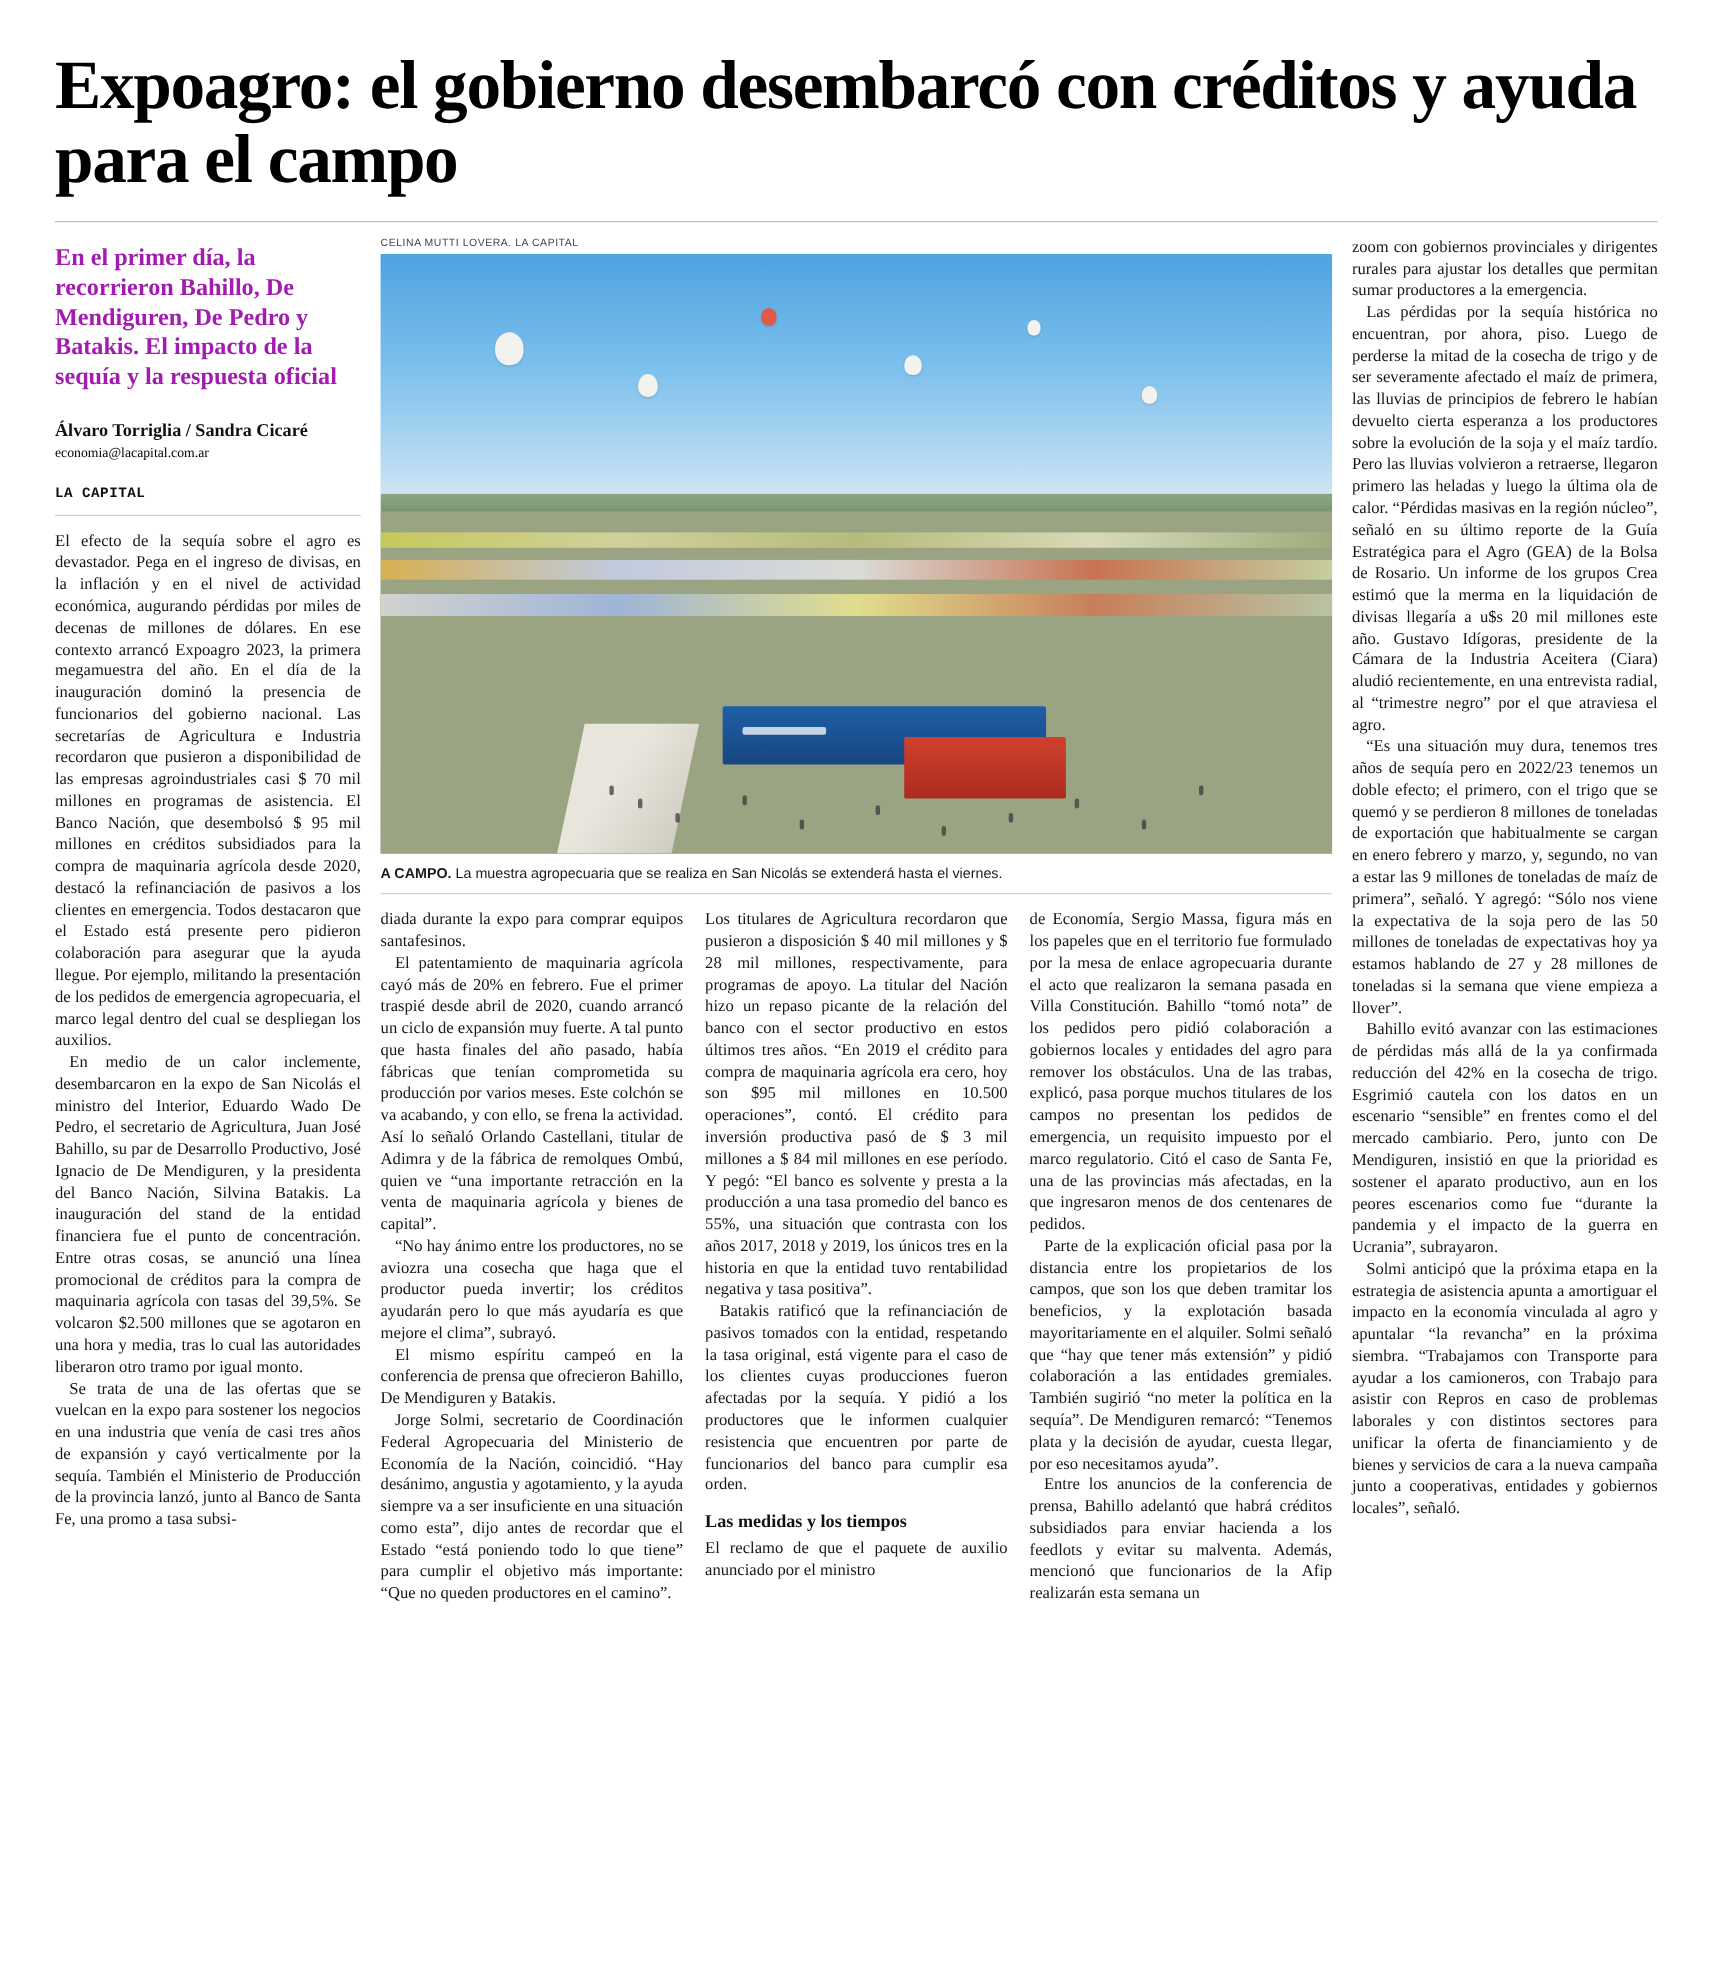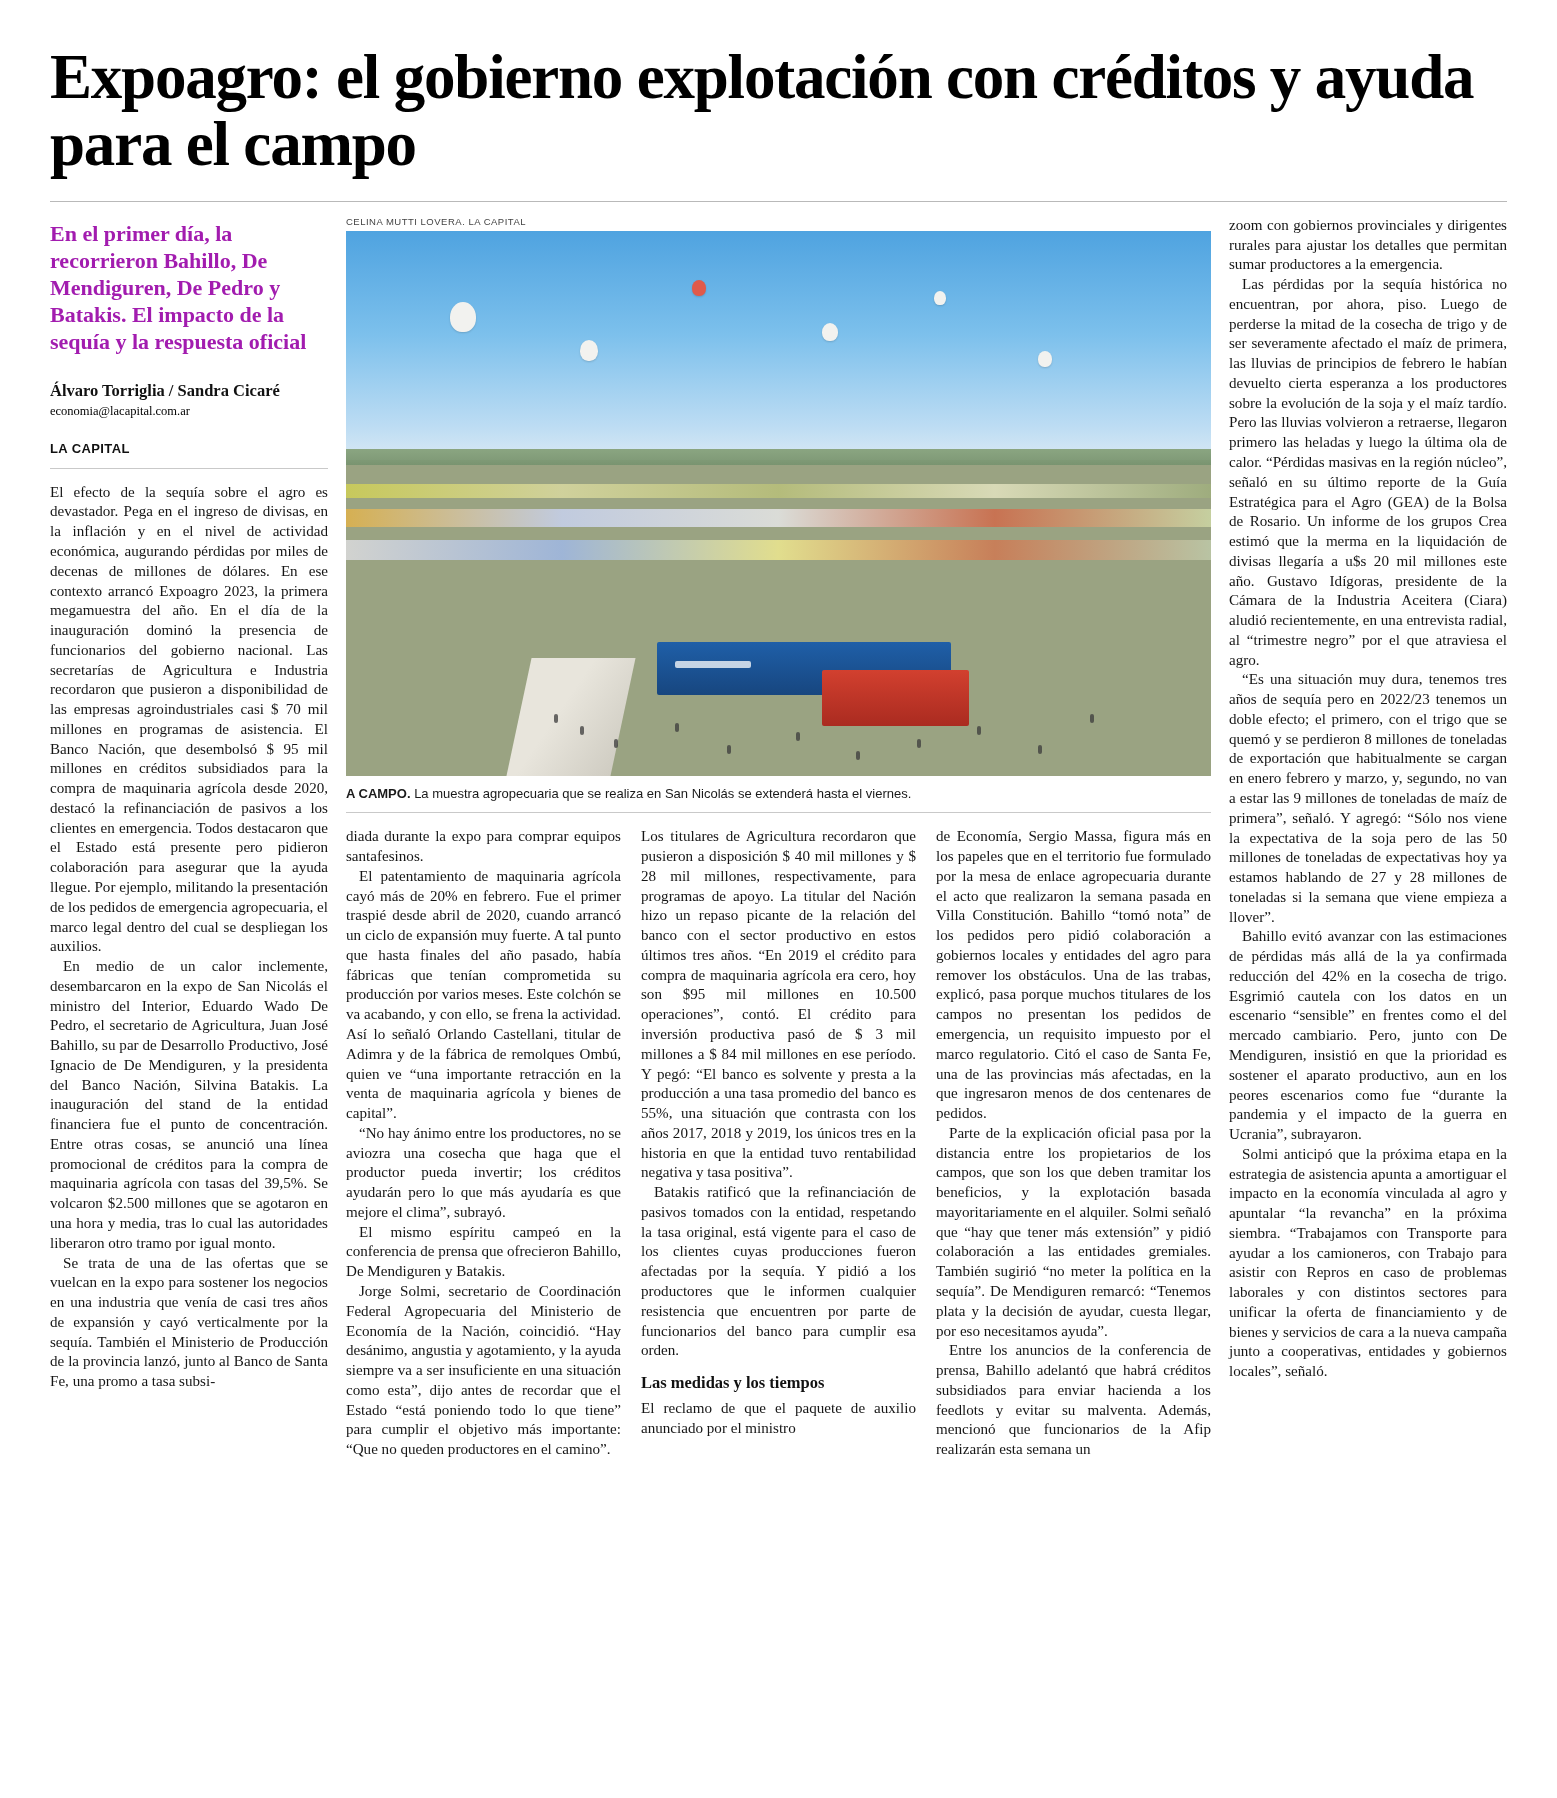--- a/index.html
+++ b/index.html
@@ -63,21 +63,21 @@
     margin-top: 26px;
     line-height: 1.25;
   }
   .byline-mail {
     font-family: "Liberation Serif", serif;
     font-size: 12.5px;
     color: #000000;
     margin-top: 2px;
   }
   .brand {
-    font-family: Liberation Sans, sans-serif;
+    font-family: Liberation Mono, monospace;
     font-weight: bold;
     font-size: 13px;
     letter-spacing: 0.4px;
     margin-top: 22px;
     color: #111;
   }
   .brand-rule {
     border: none;
     border-top: 1px solid #c9c9c9;
     margin: 12px 0 14px 0;
@@ -227,21 +227,21 @@
   }
   .col-right .bodytext p:first-child {
     text-indent: 0;
   }
 </style>
 </head>
 <body>
 
 <div class="page">
 
-  <h1 class="headline">Expoagro: el gobierno explotación con créditos y ayuda para el campo</h1>
+  <h1 class="headline">Expoagro: el gobierno desembarcó con créditos y ayuda para el campo</h1>
   <hr class="headline-rule">
 
   <div class="content">
 
     <div class="col-left">
       <div class="standfirst">En el primer día, la recorrieron Bahillo, De Mendiguren, De Pedro y Batakis. El impacto de la sequía y la respuesta oficial</div>
       <div class="byline">Álvaro Torriglia / Sandra Cicaré</div>
       <div class="byline-mail">economia@lacapital.com.ar</div>
       <div class="brand">LA CAPITAL</div>
       <hr class="brand-rule">

